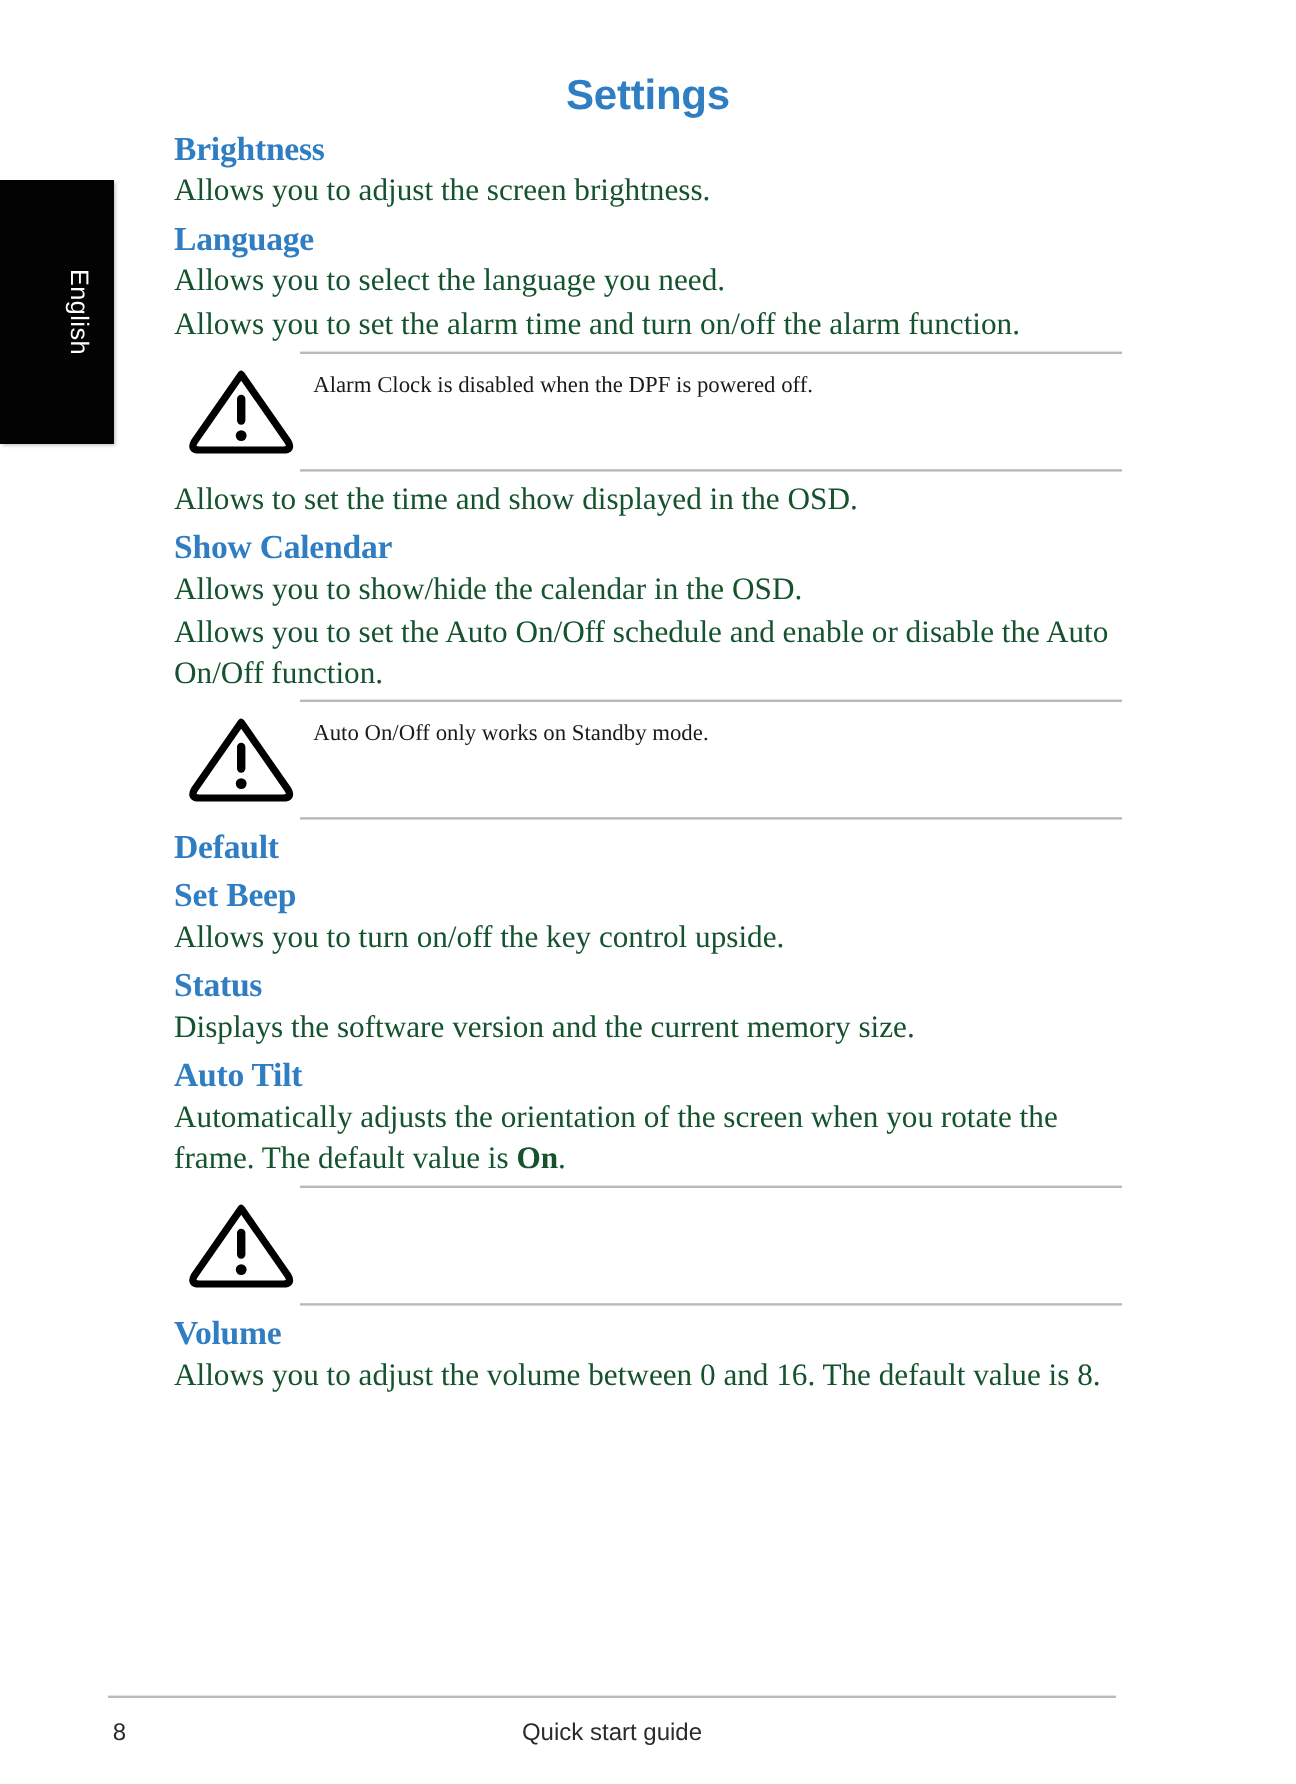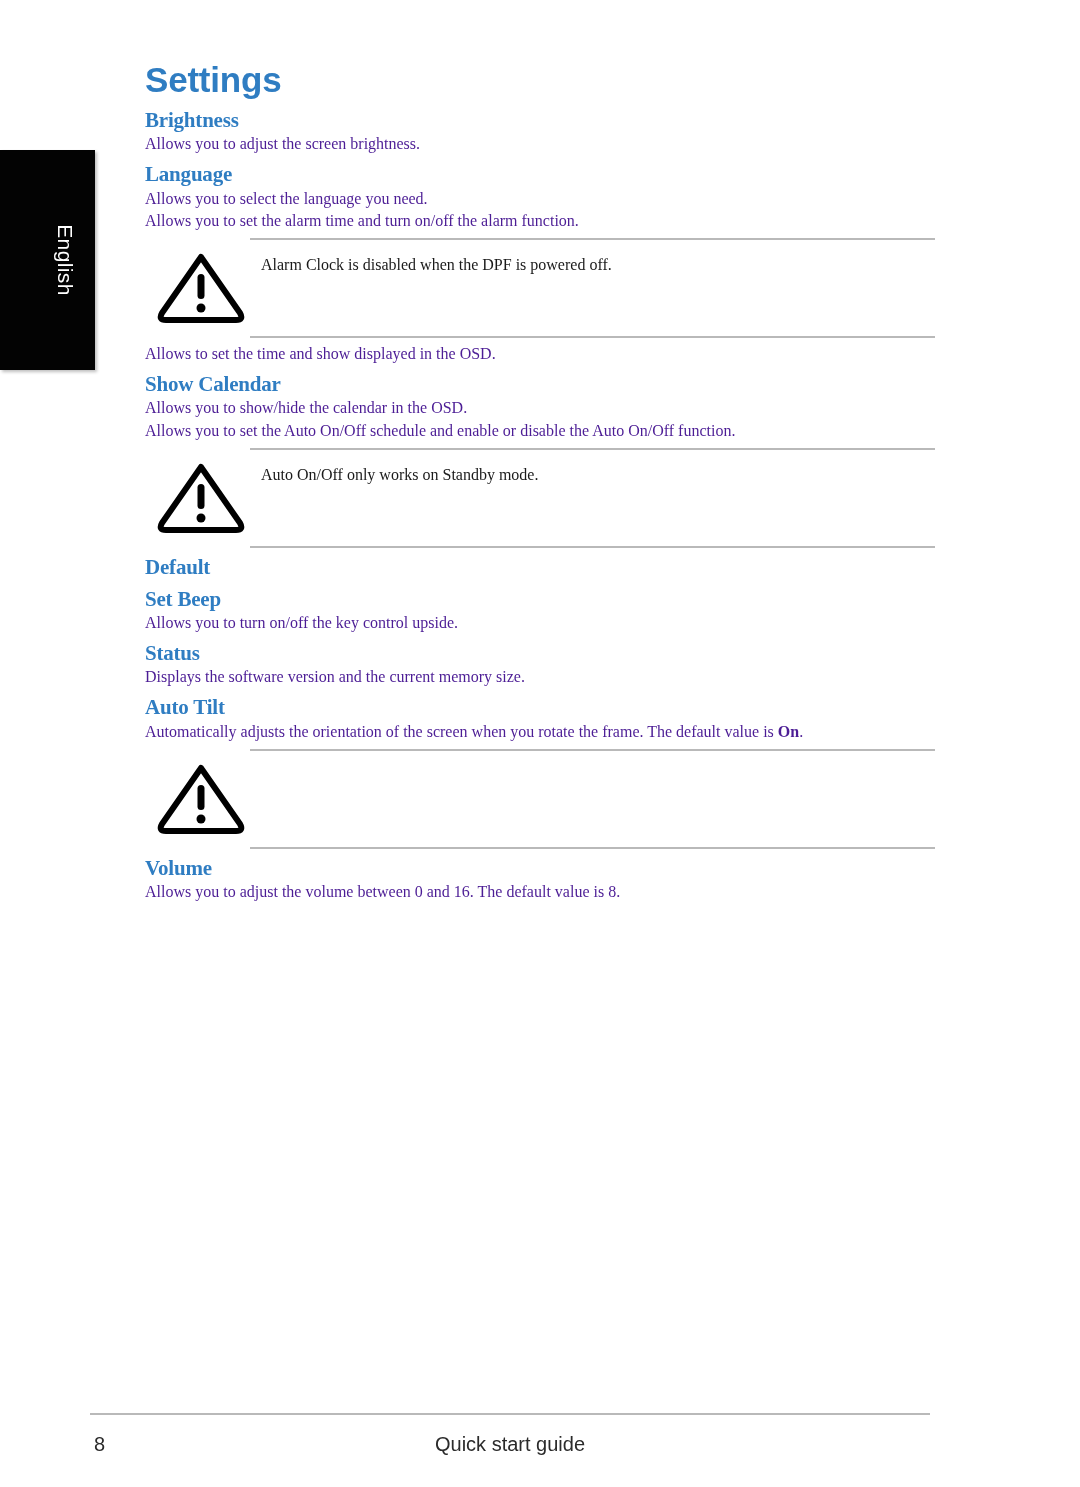--- a/index.html
+++ b/index.html
@@ -56,38 +56,39 @@
   }
 
   h1.doc-title {
     font-family: "Liberation Sans", sans-serif;
     font-weight: bold;
     color: #2f7dc2;
     font-size: 35px;
     margin: 0 0 10px 0;
     line-height: 1.05;
     letter-spacing: -0.2px;
+    text-align: center;
   }
 
   h2.section-title {
     font-family: "Liberation Serif", serif;
     font-weight: bold;
     color: #2f7dc2;
-    font-size: 21px;
+    font-size: 28px;
     margin: 8px 0 2px 0;
     line-height: 1.12;
     letter-spacing: -0.2px;
   }
 
   p.section-body {
     font-family: "Liberation Serif", serif;
-    font-size: 16px;
+    font-size: 26px;
     line-height: 1.30;
     margin: 0 0 2px 0;
-    color: #4c1d95;
+    color: #14532d;
   }
   p.section-body b { font-weight: bold; }
 
   
   .note {
     position: relative;
     margin: 6px 0 6px 0;
     min-height: 86px;
   }
   .note-rule {
@@ -109,21 +110,21 @@
     flex: 0 0 auto;
     width: 92px;
     height: 76px;
     margin-left: 10px;
     margin-right: 14px;
   }
   .warn-icon svg { display: block; }
 
   .note-text {
     font-family: "Liberation Serif", serif;
-    font-size: 16px;
+    font-size: 19px;
     line-height: 1.38;
     color: #1a1a1a;
     padding-top: 4px;
     max-width: 640px;
   }
 
   
   .footer-rule {
     position: absolute;
     left: 90px;

